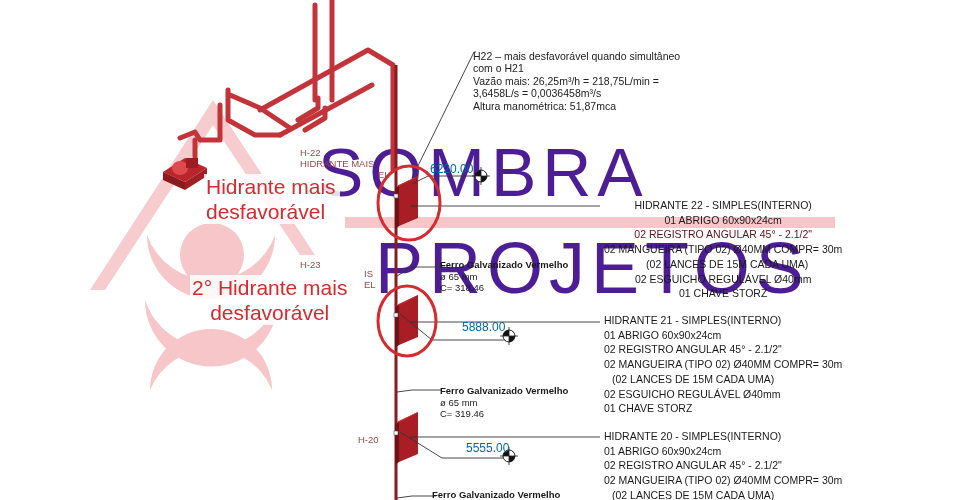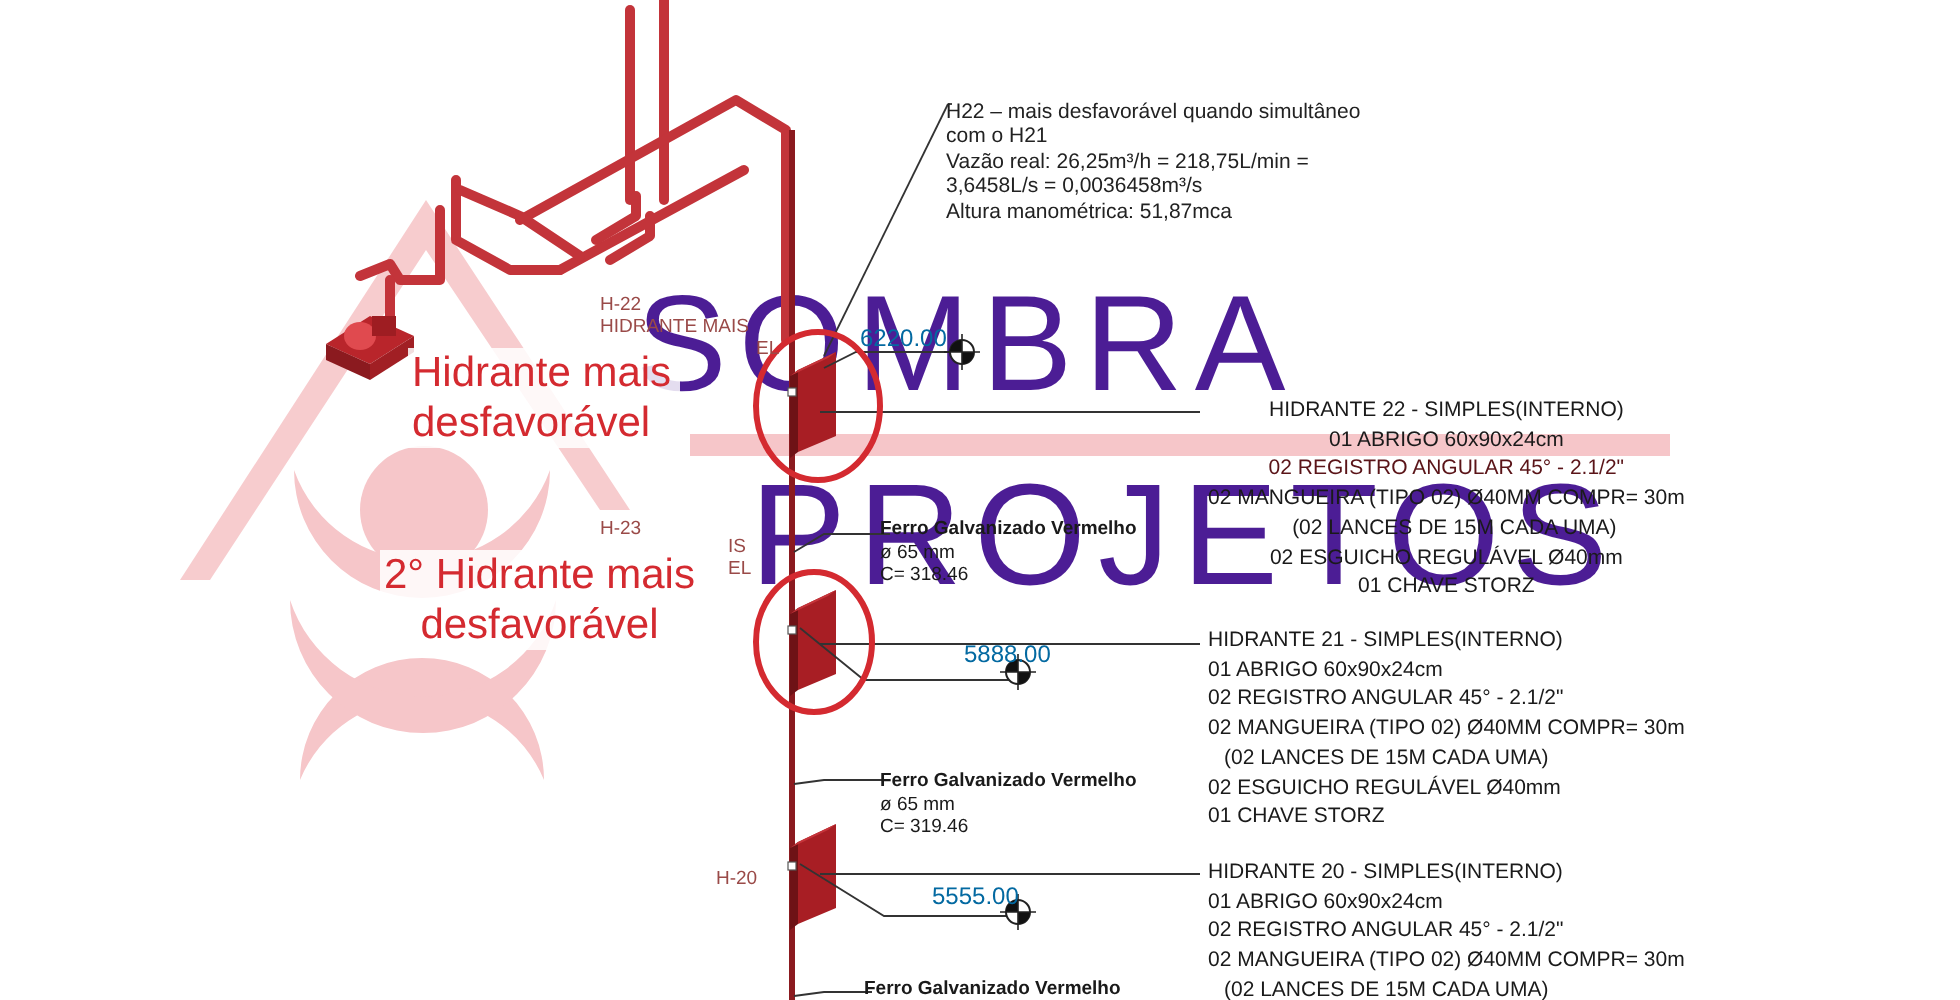--- a/index.html
+++ b/index.html
@@ -147,27 +147,27 @@
   <div>desfavorável</div>
 </div>
 <div class="callout" style="left:190px; top:275px;text-align:center;">
   <div>2° Hidrante mais</div>
   <div>desfavorável</div>
 </div>
 
 <div class="note" style="left:473px; top:50px;">
   <div>H22 – mais desfavorável quando simultâneo</div>
   <div>com o H21</div>
-  <div>Vazão real: 26,25m³/h = 218,75L/min =</div>
+  <div>Vazão mais: 26,25m³/h = 218,75L/min =</div>
   <div>3,6458L/s = 0,0036458m³/s</div>
   <div>Altura manométrica: 51,87mca</div>
 </div>
 
 <div class="elev" style="left:430px; top:162px;">6220.00</div>
-<div class="elev" style="left:462px; top:320px;margin-left:20px;">5888.00</div>
+<div class="elev" style="left:462px; top:320px;">5888.00</div>
 <div class="elev" style="left:466px; top:441px;">5555.00</div>
 
 <div class="pipe-label" style="left:440px; top:259px; width:126px;">
   <div class="t">Ferro Galvanizado Vermelho</div>
   <div>ø 65 mm</div>
   <div>C= 318.46</div>
 </div>
 <div class="pipe-label" style="left:440px; top:385px; width:126px;">
   <div class="t">Ferro Galvanizado Vermelho</div>
   <div>ø 65 mm</div>

